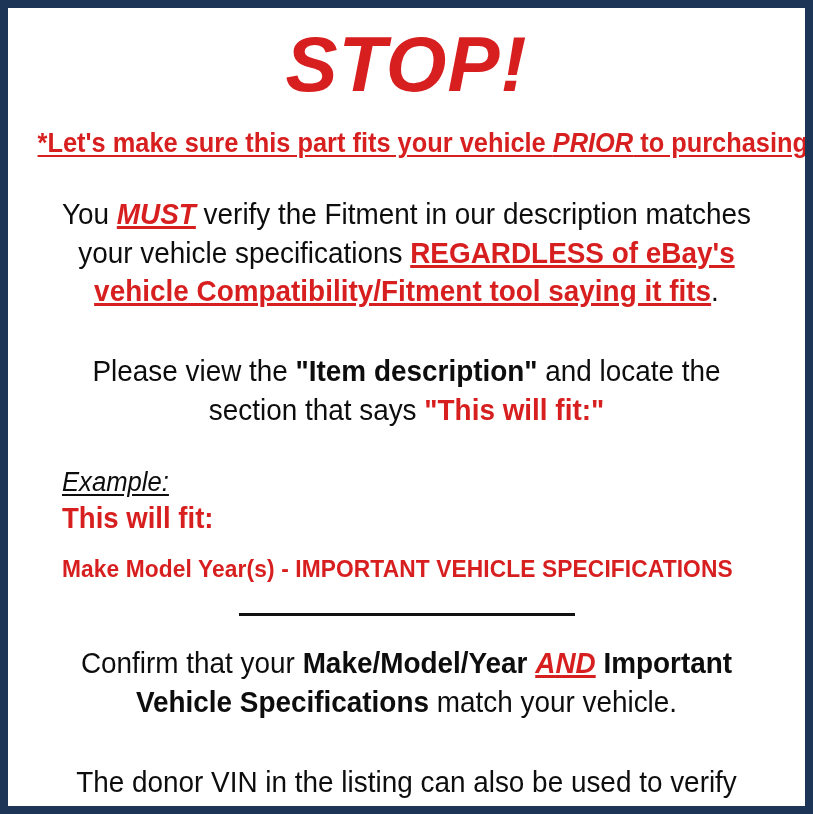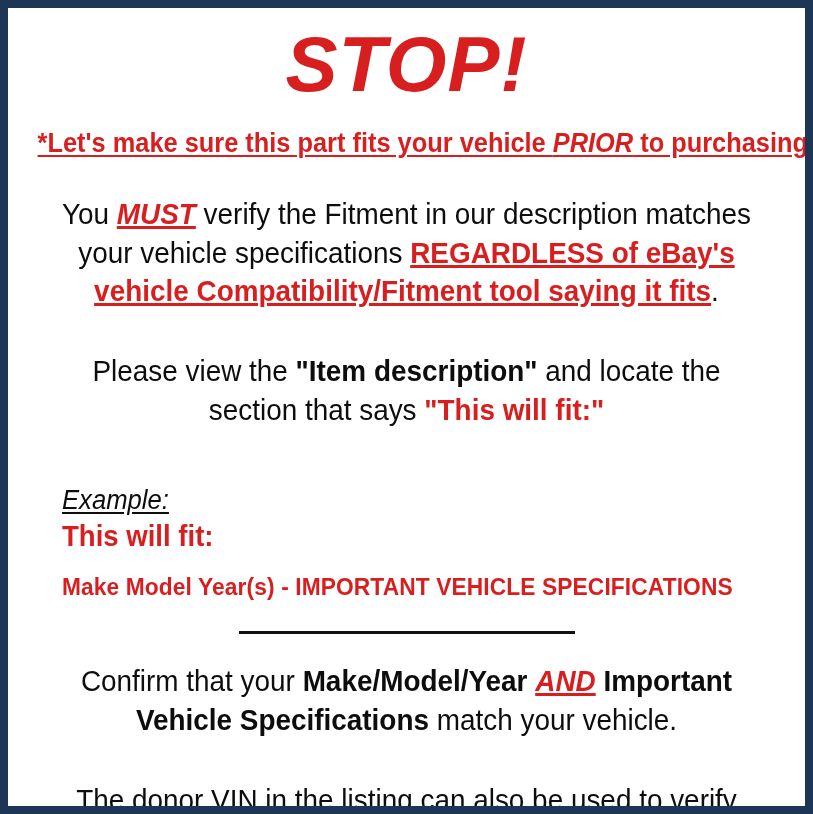--- a/index.html
+++ b/index.html
@@ -70,21 +70,21 @@
   .para .bi {
     font-weight: bold;
     font-style: italic;
   }
 
   .p1 { margin-top: 36px; padding: 0 14px; }
   .p2 { margin-top: 42px; padding: 0 10px; }
 
   
   .example-block {
-    margin-top: 56px;
+    margin-top: 38px;
     padding-left: 48px;
     text-align: left;
   }
   .example-label {
     color: #0d0d0d;
     font-style: italic;
     font-size: 27px;
     font-weight: normal;
     text-decoration: underline;
     text-underline-offset: 3px;

